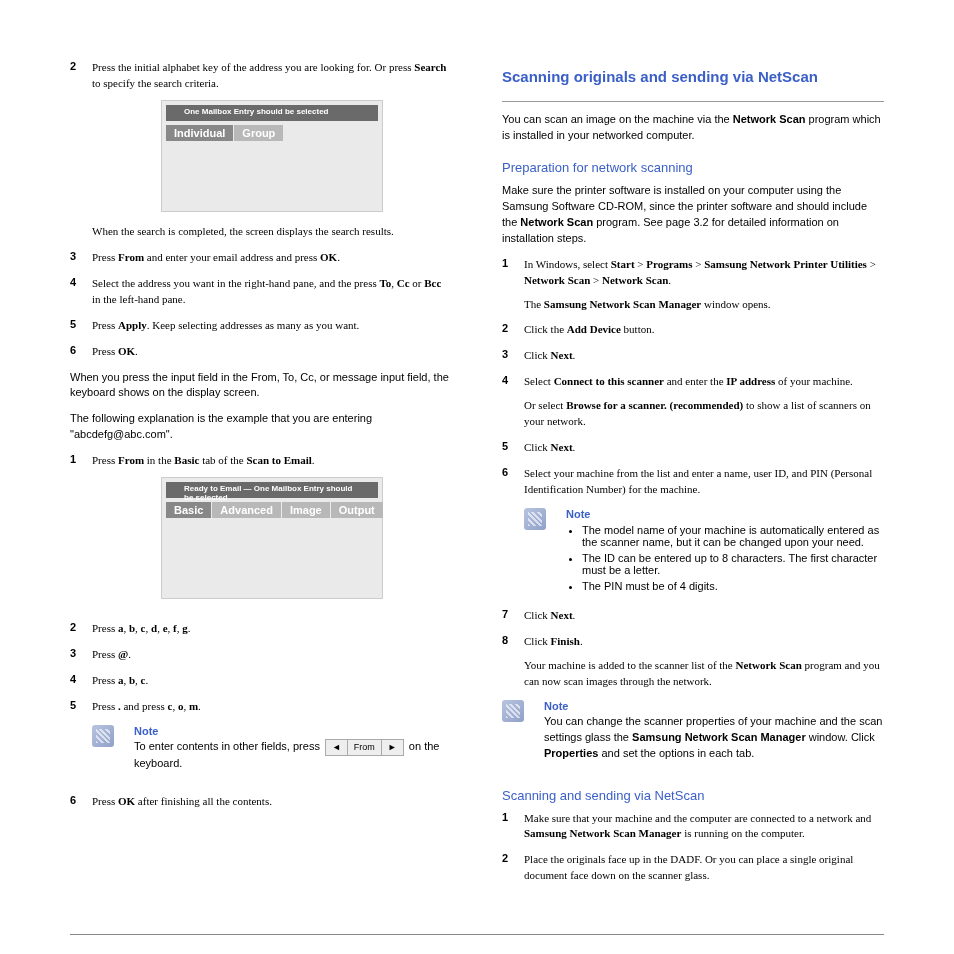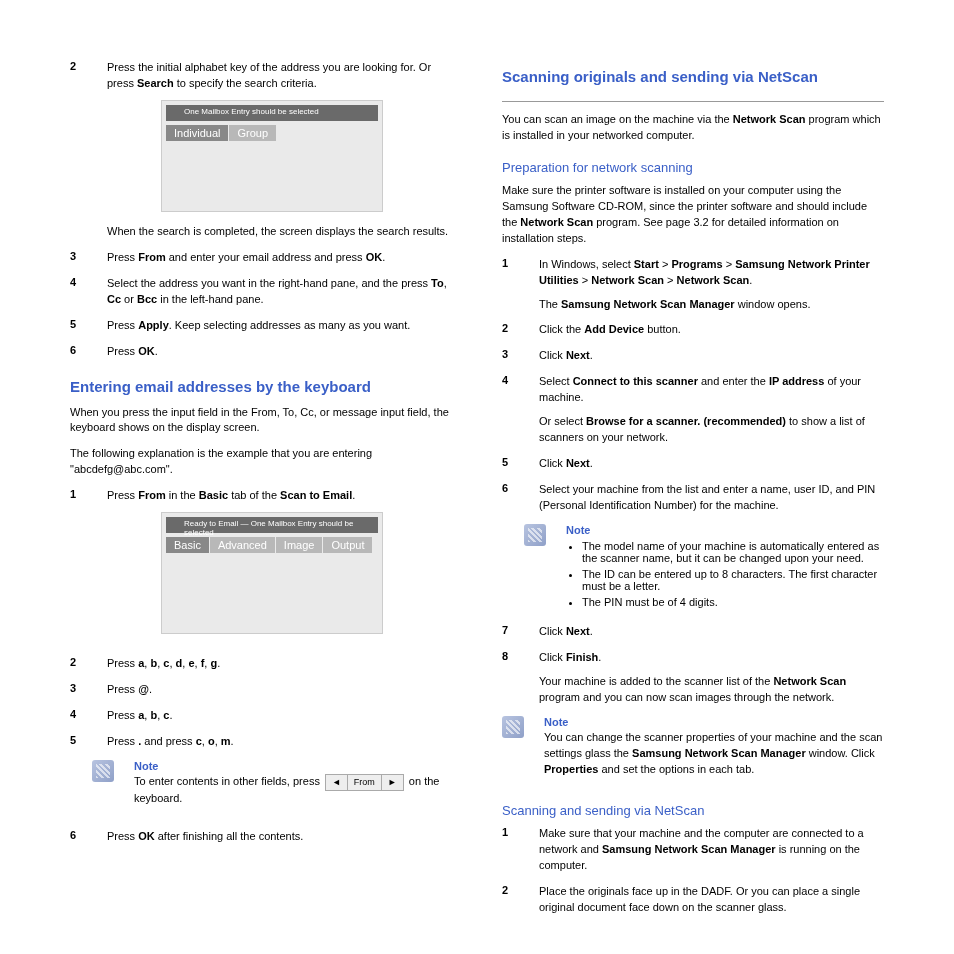--- a/index.html
+++ b/index.html
@@ -31,22 +31,23 @@
   }
   .step-num {
     width: 22px;
     flex-shrink: 0;
     font-weight: bold;
   }
   .step-body {
     flex: 1;
   }
   .step-body p {
-    margin: 0 0 8px 15px;
+    margin: 0 0 8px 0;
     line-height: 1.45;
+    font-family: Liberation Serif, serif;
   }
   .step-body p:last-child { margin-bottom: 0; }
   b { font-weight: bold; }
   h2 {
     color: #3a5fc7;
     font-size: 15px;
     font-weight: bold;
     margin: 18px 0 10px 0;
   }
   h3 {
@@ -63,20 +64,21 @@
   }
   p { line-height: 1.45; margin: 0 0 10px 0; }
   .img-placeholder {
     width: 220px;
     height: 120px;
     background: #eaeaea;
     border: 1px solid #ccc;
     margin: 8px auto 12px auto;
     display: block;
     position: relative;
+    font-weight: bold;
   }
   .img-placeholder.small { height: 110px; }
   .img-inner-bar {
     background: #6a6a6a;
     height: 16px;
     margin: 4px;
     color: #fff;
     font-size: 8px;
     padding: 2px 18px;
     box-sizing: border-box;
@@ -189,21 +191,20 @@
           </div>
       </li>
       <li>
         <div class="step-num">6</div>
         <div class="step-body">
             <p><span>Press </span><b>OK</b><span>.</span></p>
           </div>
       </li>
     </ol>
 
-    <h2>Entering email addresses by the keyboard</h2>
     <p>When you press the input field in the From, To, Cc, or message input field, the keyboard shows on the display screen.</p>
     <p>The following explanation is the example that you are entering "abcdefg@abc.com".</p>
 
     <ol class="step-list">
       <li>
         <div class="step-num">1</div>
         <div class="step-body">
           <p><span>Press </span><b>From</b><span> in the </span><b>Basic</b><span> tab of the </span><b>Scan to Email</b><span>.</span></p>
           <div class="img-placeholder">
             <div class="img-inner-bar">Ready to Email — One Mailbox Entry should be selected</div>

